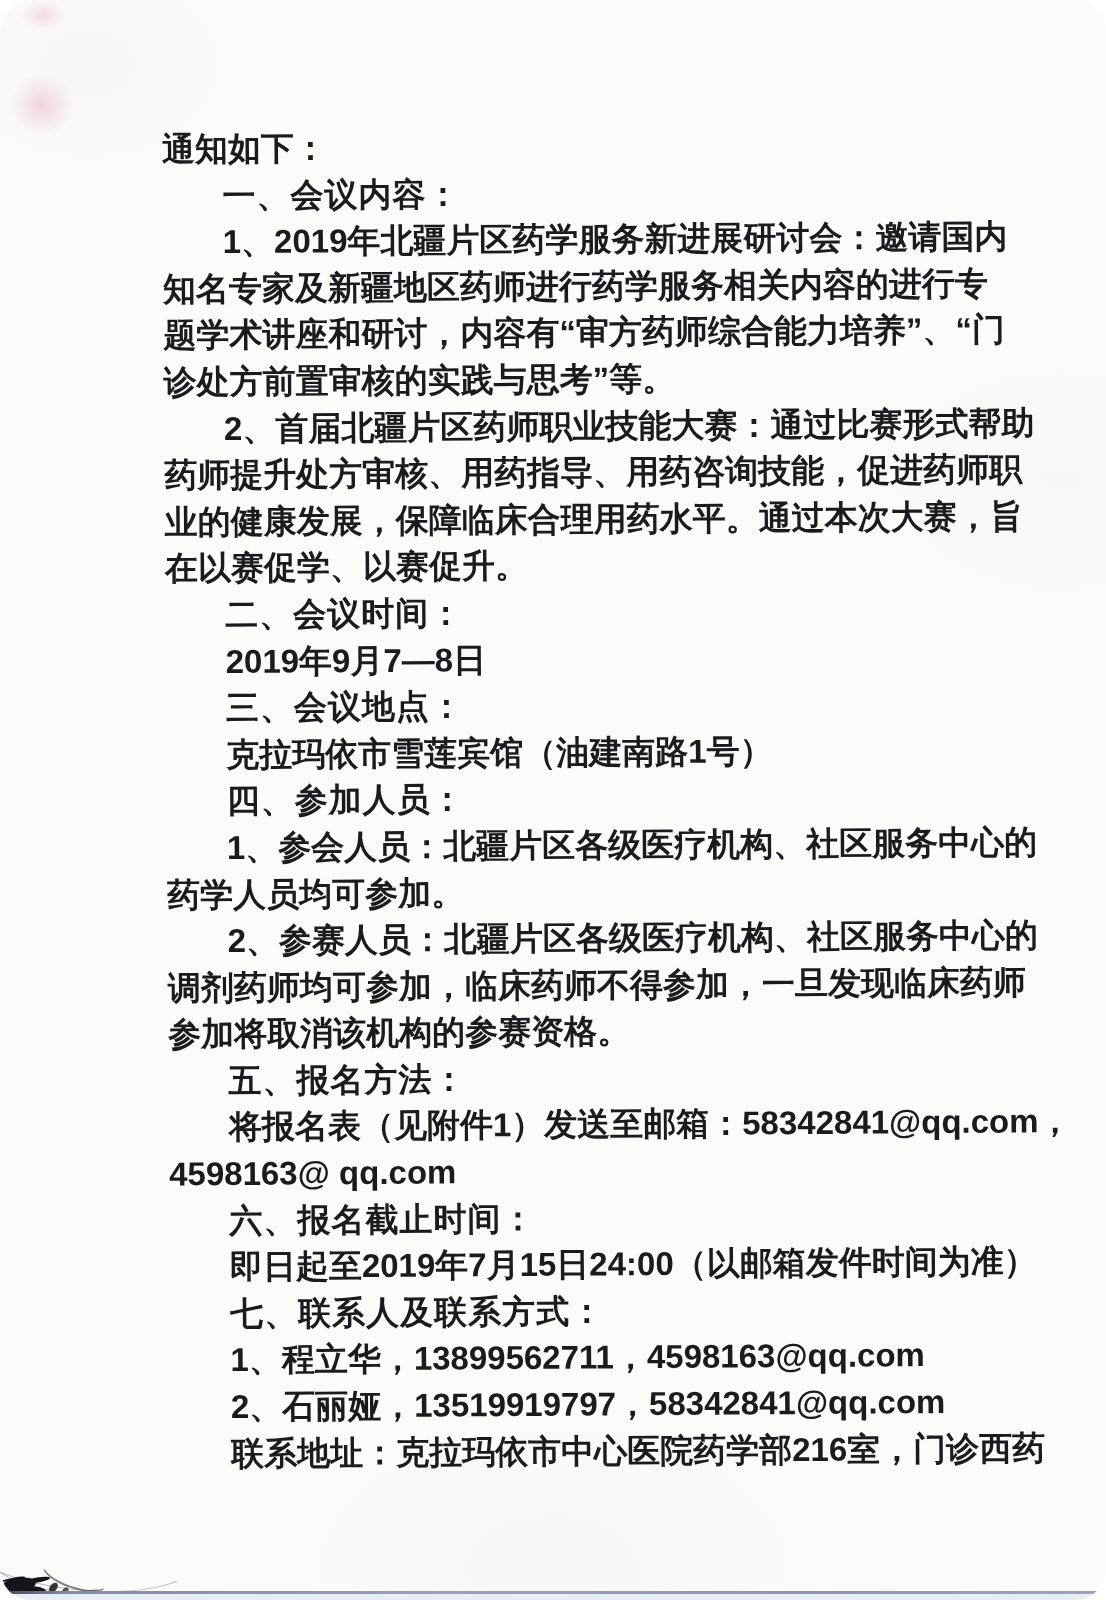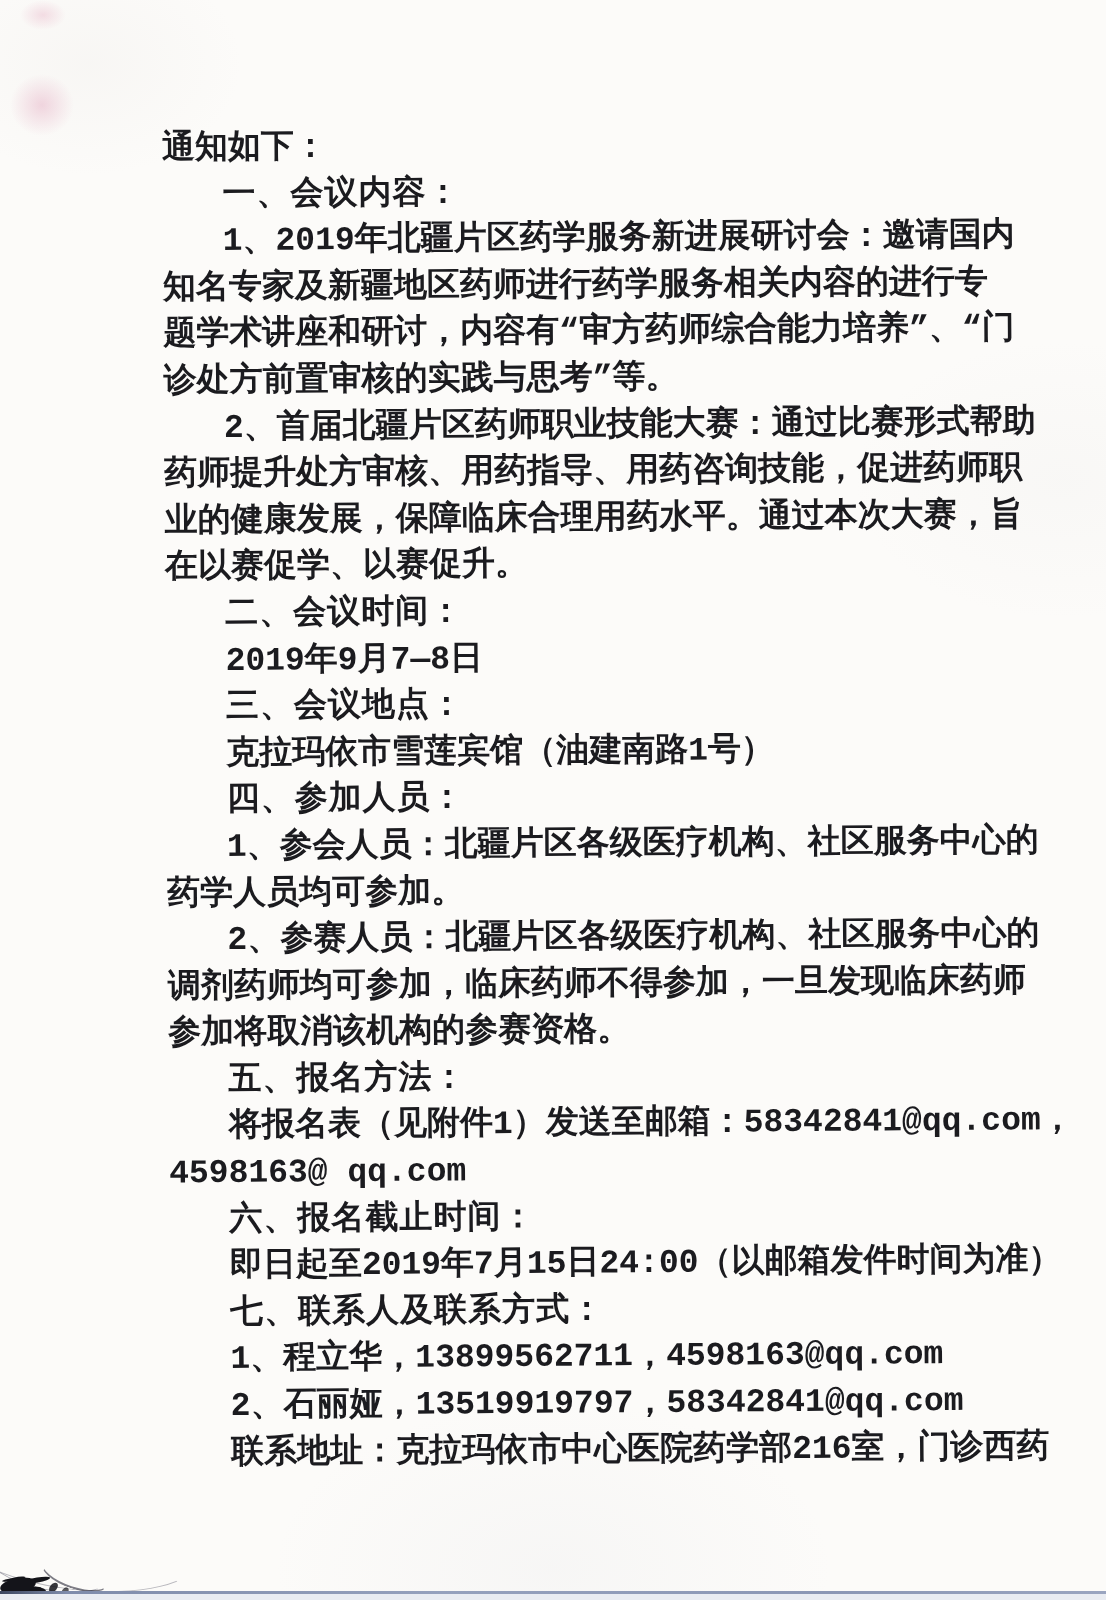--- a/index.html
+++ b/index.html
@@ -1,21 +1,22 @@
 <!DOCTYPE html>
 <html><head>
 <meta charset="utf-8">
 <style>
   html,body{margin:0;padding:0;background:#ffffff;}
   .page{
     position:relative;
     width:1106px;height:1600px;
     background:#fcfbf9;
     overflow:hidden;
-    font-family:Liberation Mono, monospace;
+    font-family:Liberation Sans, sans-serif;
+    border-radius:31px;
   }
   
   .page::before{
     content:"";position:absolute;inset:0;pointer-events:none;
     background:
       radial-gradient(220px 160px at 8% 4%, rgba(210,205,200,0.10), rgba(0,0,0,0) 70%),
       radial-gradient(300px 200px at 96% 30%, rgba(205,205,205,0.08), rgba(0,0,0,0) 70%),
       radial-gradient(400px 240px at 50% 98%, rgba(200,204,212,0.10), rgba(0,0,0,0) 70%);
   }
   .doc-text{

